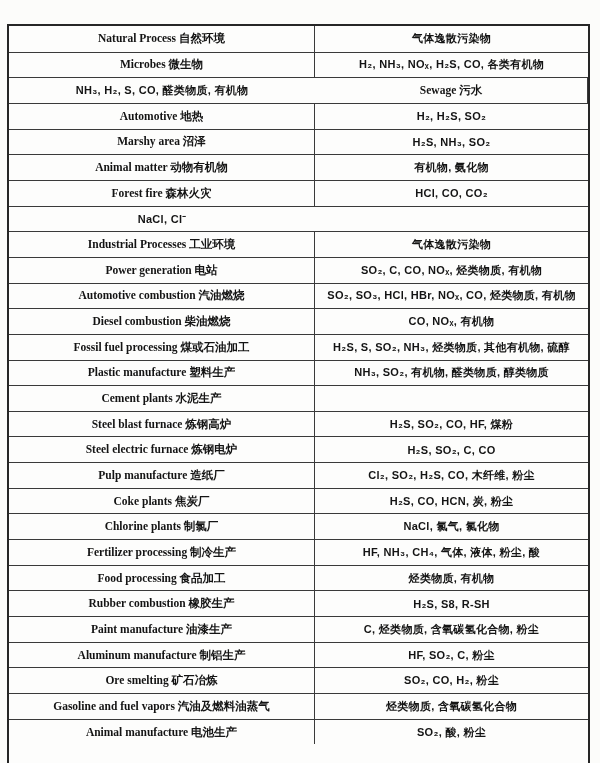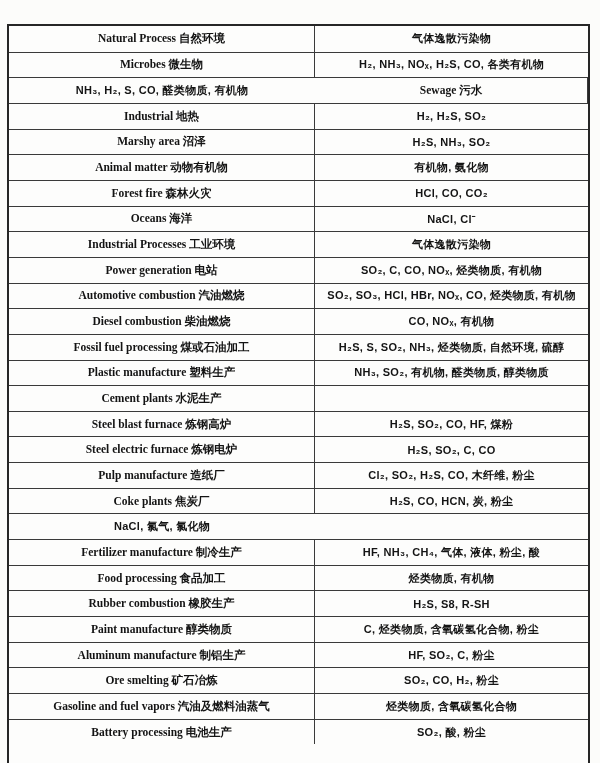--- a/index.html
+++ b/index.html
@@ -69,37 +69,36 @@
     </div>
     <div class="row">
       <div class="cell source">Microbes 微生物</div>
       <div class="cell pollutants">H₂, NH₃, NOₓ, H₂S, CO, 各类有机物</div>
     </div>
     <div class="row">
       <div class="cell pollutants">NH₃, H₂, S, CO, 醛类物质, 有机物</div>
       <div class="cell source">Sewage 污水</div>
     </div>
     <div class="row">
-      <div class="cell source">Industrial 地热</div>
+      <div class="cell source">Automotive 地热</div>
       <div class="cell pollutants">H₂, H₂S, SO₂</div>
     </div>
     <div class="row">
       <div class="cell source">Marshy area 沼泽</div>
       <div class="cell pollutants">H₂S, NH₃, SO₂</div>
     </div>
     <div class="row">
       <div class="cell source">Animal matter 动物有机物</div>
       <div class="cell pollutants">有机物, 氨化物</div>
     </div>
     <div class="row">
       <div class="cell source">Forest fire 森林火灾</div>
       <div class="cell pollutants">HCl, CO, CO₂</div>
     </div>
     <div class="row">
-      <div class="cell source">Oceans 海洋</div>
       <div class="cell pollutants">NaCl, Cl⁻</div>
     </div>
 
     <div class="row">
       <div class="cell source">Industrial Processes 工业环境</div>
       <div class="cell pollutants">气体逸散污染物</div>
     </div>
     <div class="row">
       <div class="cell source">Power generation 电站</div>
       <div class="cell pollutants">SO₂, C, CO, NOₓ, 烃类物质, 有机物</div>
@@ -107,21 +106,21 @@
     <div class="row">
       <div class="cell source">Automotive combustion 汽油燃烧</div>
       <div class="cell pollutants">SO₂, SO₃, HCl, HBr, NOₓ, CO, 烃类物质, 有机物</div>
     </div>
     <div class="row">
       <div class="cell source">Diesel combustion 柴油燃烧</div>
       <div class="cell pollutants">CO, NOₓ, 有机物</div>
     </div>
     <div class="row">
       <div class="cell source">Fossil fuel processing 煤或石油加工</div>
-      <div class="cell pollutants">H₂S, S, SO₂, NH₃, 烃类物质, 自然环境, 硫醇</div>
+      <div class="cell pollutants">H₂S, S, SO₂, NH₃, 烃类物质, 其他有机物, 硫醇</div>
     </div>
     <div class="row">
       <div class="cell source">Plastic manufacture 塑料生产</div>
       <div class="cell pollutants">NH₃, SO₂, 有机物, 醛类物质, 醇类物质</div>
     </div>
     <div class="row">
       <div class="cell source">Cement plants 水泥生产</div>
     </div>
     <div class="row">
       <div class="cell source">Steel blast furnace 炼钢高炉</div>
@@ -133,49 +132,50 @@
     </div>
     <div class="row">
       <div class="cell source">Pulp manufacture 造纸厂</div>
       <div class="cell pollutants">Cl₂, SO₂, H₂S, CO, 木纤维, 粉尘</div>
     </div>
     <div class="row">
       <div class="cell source">Coke plants 焦炭厂</div>
       <div class="cell pollutants">H₂S, CO, HCN, 炭, 粉尘</div>
     </div>
     <div class="row">
+      <div class="cell source">Chlorine plants 制氯厂</div>
       <div class="cell pollutants">NaCl, 氯气, 氯化物</div>
     </div>
     <div class="row">
-      <div class="cell source">Fertilizer manufacture 制冷生产</div>
+      <div class="cell source">Fertilizer processing 制冷生产</div>
       <div class="cell pollutants">HF, NH₃, CH₄, 气体, 液体, 粉尘, 酸</div>
     </div>
     <div class="row">
       <div class="cell source">Food processing 食品加工</div>
       <div class="cell pollutants">烃类物质, 有机物</div>
     </div>
     <div class="row">
       <div class="cell source">Rubber combustion 橡胶生产</div>
       <div class="cell pollutants">H₂S, S8, R-SH</div>
     </div>
     <div class="row">
-      <div class="cell source">Paint manufacture 醇类物质</div>
+      <div class="cell source">Paint manufacture 油漆生产</div>
       <div class="cell pollutants">C, 烃类物质, 含氧碳氢化合物, 粉尘</div>
     </div>
     <div class="row">
       <div class="cell source">Aluminum manufacture 制铝生产</div>
       <div class="cell pollutants">HF, SO₂, C, 粉尘</div>
     </div>
     <div class="row">
       <div class="cell source">Ore smelting 矿石冶炼</div>
       <div class="cell pollutants">SO₂, CO, H₂, 粉尘</div>
     </div>
     <div class="row">
       <div class="cell source">Gasoline and fuel vapors 汽油及燃料油蒸气</div>
       <div class="cell pollutants">烃类物质, 含氧碳氢化合物</div>
     </div>
     <div class="row">
-      <div class="cell source">Battery processing 电池生产</div>
+      <div class="cell source">Animal manufacture 电池生产</div>
       <div class="cell pollutants">SO₂, 酸, 粉尘</div>
     </div>
 
   </div>
 </div>
 
 </body></html>

